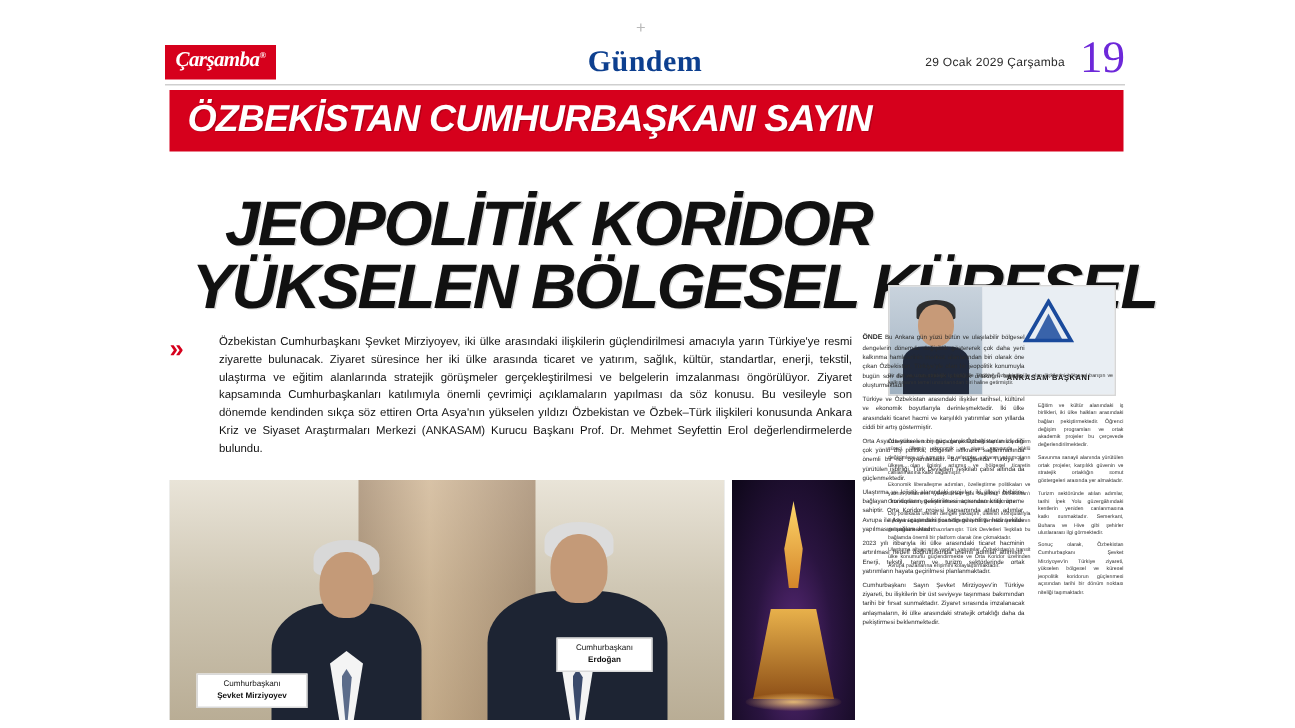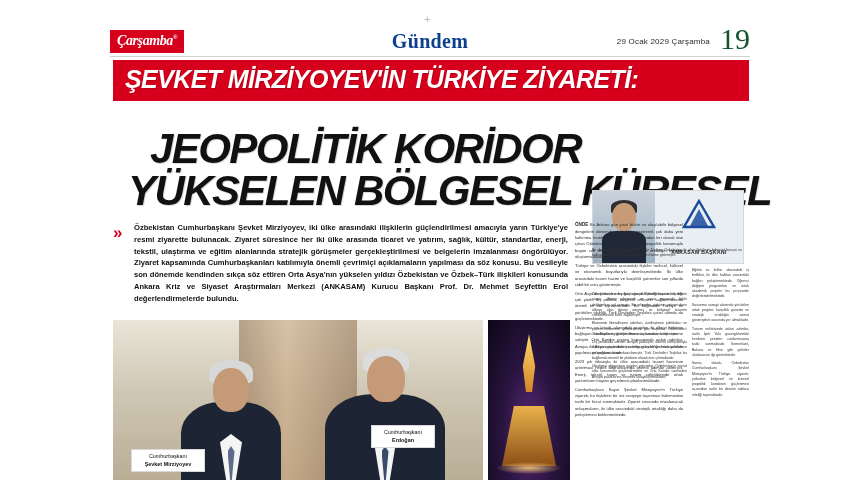--- a/index.html
+++ b/index.html
@@ -73,21 +73,21 @@
     top: 7px;
     font-size: 8px;
     color: #2a2a2a;
     letter-spacing: 0.2px;
   }
   .pagenum {
     position: absolute;
     right: 0px;
     top: -6px;
     font-size: 30px;
-    color: #14532d;
+    color: #6d28d9;
     font-family: "Liberation Serif", serif;
     line-height: 1;
   }
 
   
   .kicker {
     position: absolute;
     left: 113px;
     top: 60px;
     width: 636px;
@@ -139,26 +139,26 @@
     position: absolute;
     left: 0;
     top: 2px;
     color: #d6001c;
     font-size: 17px;
     font-weight: bold;
     letter-spacing: -3px;
     line-height: 1;
   }
   .lead-text {
-    margin-left: 21px;
+    margin-left: 33px;
     font-size: 7.6px;
     line-height: 1.55;
     color: #111111;
     text-align: justify;
-    font-weight: bold;
+    font-weight: normal;
   }
 
   
   .photo-block {
     position: absolute;
     left: 113px;
     top: 320px;
     width: 370px;
     height: 160px;
     background: #dfe3e8;
@@ -425,21 +425,21 @@
   <div class="crop-mark" style="left:424px; top:470px;">+</div>
 
   <div class="masthead">
     <div class="logo-box"><span>Çarşamba</span><span class="tm">®</span></div>
     <div class="section-title">Gündem</div>
     <div class="dateline">29 Ocak 2029  Çarşamba</div>
     <div class="pagenum">19</div>
   </div>
 
   <div class="kicker">
-    <div class="kicker-line">ŞEVKET MİRZİYOYEV'İN TÜRKİYE ZİYARETİ:</div>
+    <div class="kicker-line">ÖZBEKİSTAN CUMHURBAŞKANI SAYIN</div>
   </div>
 
   <div class="headline">
     <div class="headline-line second">JEOPOLİTİK KORİDOR</div>
     <div class="headline-line">YÜKSELEN BÖLGESEL KÜRESEL</div>
   </div>
 
   <div class="lead-wrap">
     <div class="arrows">»</div>
     <div class="lead-text">Özbekistan Cumhurbaşkanı Şevket Mirziyoyev, iki ülke arasındaki ilişkilerin güçlendirilmesi amacıyla yarın Türkiye'ye resmi ziyarette bulunacak. Ziyaret süresince her iki ülke arasında ticaret ve yatırım, sağlık, kültür, standartlar, enerji, tekstil, ulaştırma ve eğitim alanlarında stratejik görüşmeler gerçekleştirilmesi ve belgelerin imzalanması öngörülüyor. Ziyaret kapsamında Cumhurbaşkanları katılımıyla önemli çevrimiçi açıklamaların yapılması da söz konusu. Bu vesileyle son dönemde kendinden sıkça söz ettiren Orta Asya'nın yükselen yıldızı Özbekistan ve Özbek–Türk ilişkileri konusunda Ankara Kriz ve Siyaset Araştırmaları Merkezi (ANKASAM) Kurucu Başkanı Prof. Dr. Mehmet Seyfettin Erol değerlendirmelerde bulundu.</div>

